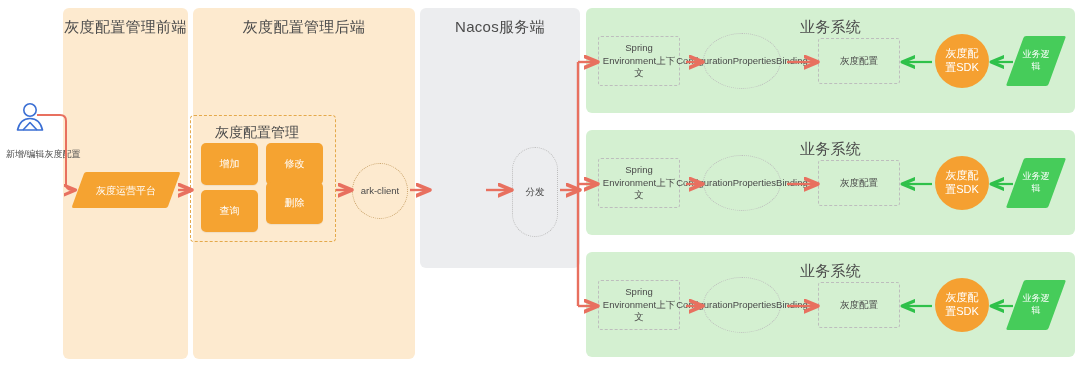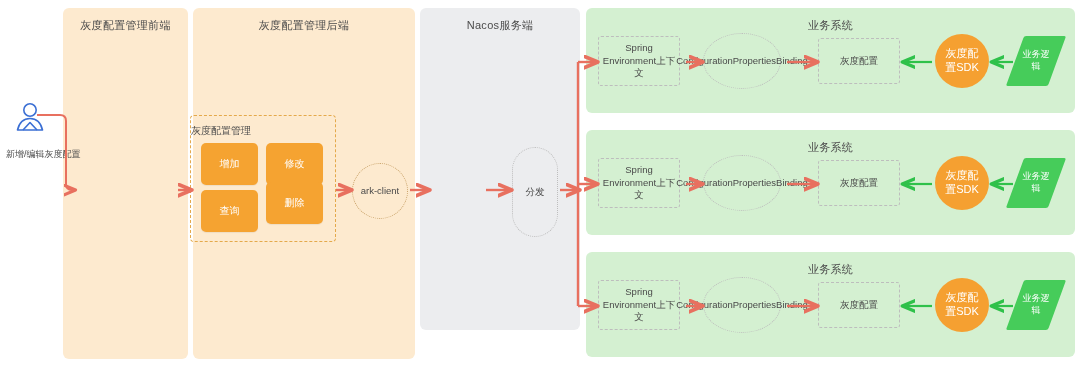--- a/index.html
+++ b/index.html
@@ -10,25 +10,25 @@
     overflow:hidden;
     position:relative;
     color:#4a4a4a;
   }
   #stage{position:absolute;left:0;top:0;width:1080px;height:367px;}
 
   
   .panel{position:absolute;border-radius:6px;}
   .panel-title{
     position:absolute;left:0;right:0;top:10px;
-    text-align:center;font-size:11px;color:#4c4c4c;letter-spacing:.3px;
+    text-align:center;font-size:15px;color:#4c4c4c;letter-spacing:.3px;
   }
   .p-front{left:63px;top:8px;width:125px;height:351px;background:#fdeacf;}
   .p-back {left:193px;top:8px;width:222px;height:351px;background:#fdeacf;}
-  .p-nacos{left:420px;top:8px;width:160px;height:322px;background:#ecedef;}
+  .p-nacos{left:420px;top:8px;width:160px;height:260px;background:#ecedef;}
   .p-biz  {left:586px;width:489px;height:105px;background:#d4f0d1;font-family:Liberation Serif, serif;}
   .p-biz1{top:8px;}
   .p-biz2{top:130px;}
   .p-biz3{top:252px;}
 
   
   .node{position:absolute;display:flex;align-items:center;justify-content:center;
         text-align:center;line-height:1.35;font-size:9.5px;color:#4a4a4a;box-sizing:border-box;}
 
   .dashed-box{border:1px dashed #bdbdbd;border-radius:3px;background:transparent;}
@@ -46,21 +46,21 @@
   .para .skew{position:absolute;inset:0;transform:skewX(-20deg);border-radius:2px;}
   .para .lbl{position:absolute;inset:0;display:flex;align-items:center;justify-content:center;
              text-align:center;line-height:1.3;}
   .para-orange .skew{background:#f5a331;}
   .para-orange .lbl{color:#fff;font-size:10px;}
   .para-green .skew{background:#46cc5a;}
   .para-green .lbl{color:#fff;font-size:9px;}
 
   
   .group-box{position:absolute;border:1px dashed #e4a94b;border-radius:4px;}
-  .group-title{position:absolute;left:0;right:12px;top:8px;font-size:10px;color:#4c4c4c;}
+  .group-title{position:absolute;left:0;right:12px;top:8px;text-align:center;font-size:14px;color:#4c4c4c;}
 
   
   .free-label{position:absolute;font-size:9px;color:#4a4a4a;white-space:nowrap;}
 
   svg.overlay{position:absolute;left:0;top:0;width:1080px;height:367px;pointer-events:none;}
 </style>
 </head>
 <body>
 
 <div id="stage">
@@ -89,20 +89,24 @@
 
   <div style="position:absolute;left:12px;top:100px;width:36px;height:36px;">
     <svg width="36" height="36" viewBox="0 0 36 36">
       <circle cx="18" cy="10" r="6.2" fill="none" stroke="#3b6fd4" stroke-width="1.6"></circle>
       <path d="M5.5 30 C7.5 21.5 13 18.5 18 18.5 C23 18.5 28.5 21.5 30.5 30 Z" fill="none" stroke="#3b6fd4" stroke-width="1.6" stroke-linejoin="round"></path>
       <path d="M11 30 L18 22.5 L25 30" fill="none" stroke="#3b6fd4" stroke-width="1.6" stroke-linejoin="round"></path>
     </svg>
   </div>
   <div class="free-label" style="left:6px;top:148px;">新增/编辑灰度配置</div>
 
+  <div class="para para-orange" style="left:78px;top:172px;width:96px;height:36px;">
+    <div class="skew"></div>
+    <div class="lbl">灰度运营平台</div>
+  </div>
 
   <div class="group-box" style="left:190px;top:115px;width:144px;height:125px;">
     <div class="group-title">灰度配置管理</div>
   </div>
 
   <div class="node orange-btn" style="left:201px;top:143px;width:57px;height:42px;">
     <span>增加</span>
   </div>
   <div class="node orange-btn" style="left:266px;top:143px;width:57px;height:42px;">
     <span>修改</span>

